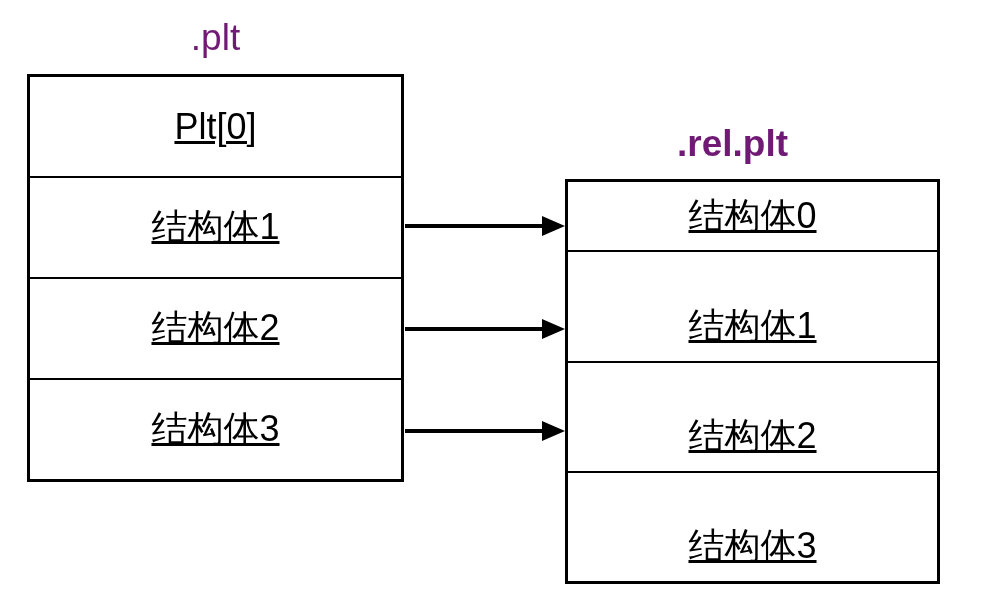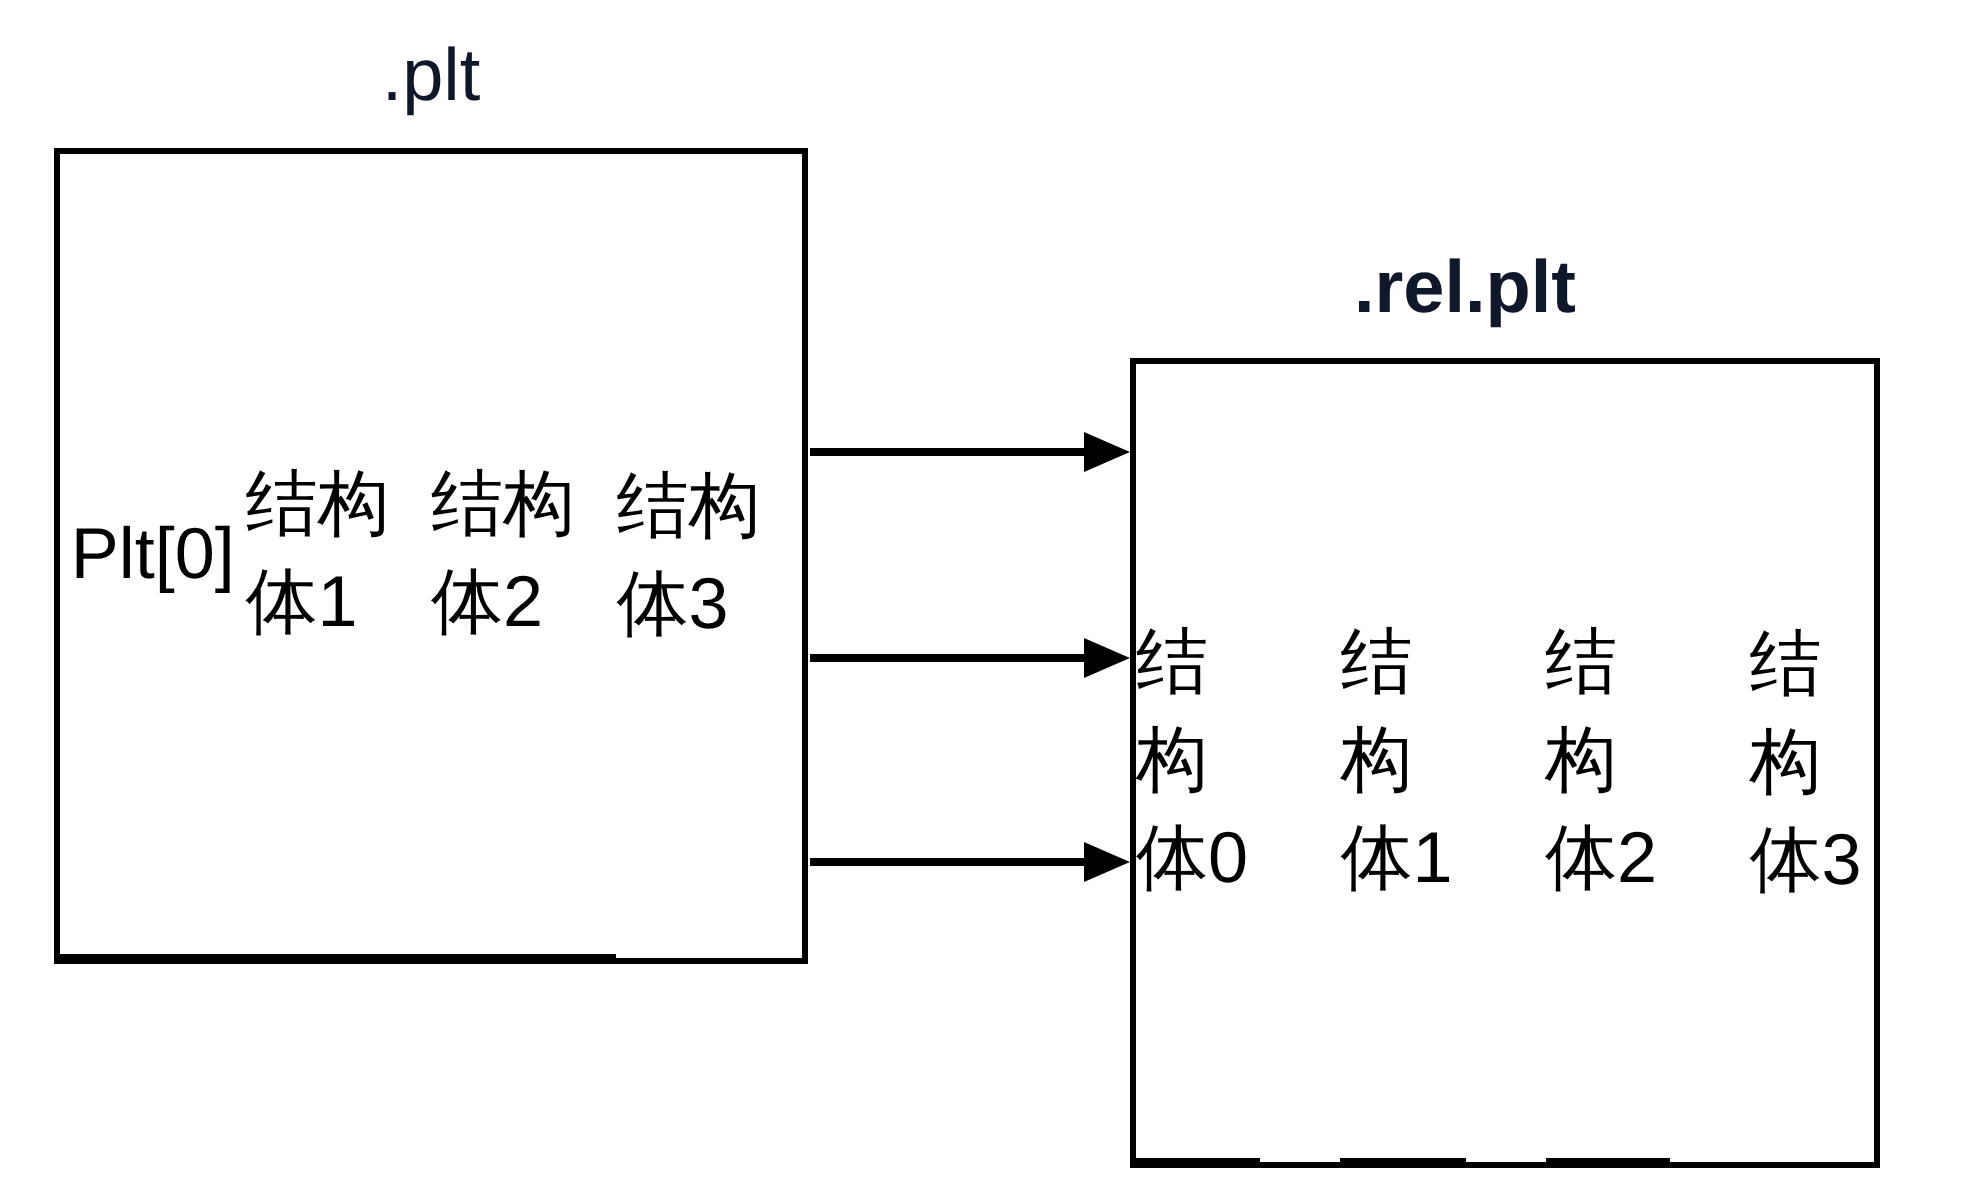--- a/index.html
+++ b/index.html
@@ -14,40 +14,42 @@
     height: 594px;
     background: #ffffff;
     overflow: hidden;
     color: #000000;
   }
   .section-title {
     position: absolute;
     text-align: center;
     font-size: 37px;
     line-height: 44px;
-    color: #0f172a;
+    color: #701a75;
     white-space: nowrap;
   }
   .title-plt {
     left: 27px;
     width: 377px;
     top: 16px;
   }
   .title-relplt {
     left: 545px;
     width: 375px;
     top: 122px;
     font-weight: bold;
   }
   .struct-box {
     position: absolute;
     border: 3px solid #000000;
     background: #ffffff;
     display: flex;
+    flex-direction: column;
     box-sizing: border-box;
+    text-decoration: underline;
   }
   .box-plt {
     left: 27px;
     top: 74px;
     width: 377px;
     height: 408px;
   }
   .box-relplt {
     left: 565px;
     top: 179px;

